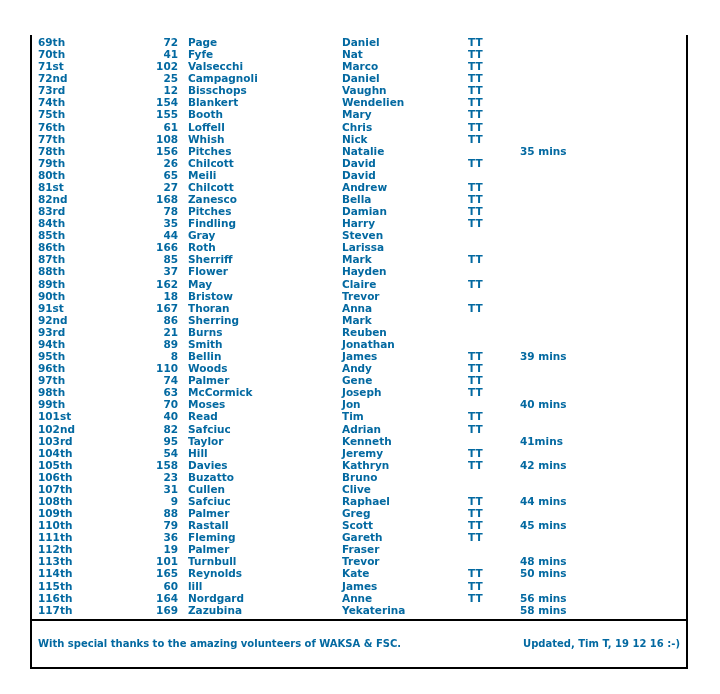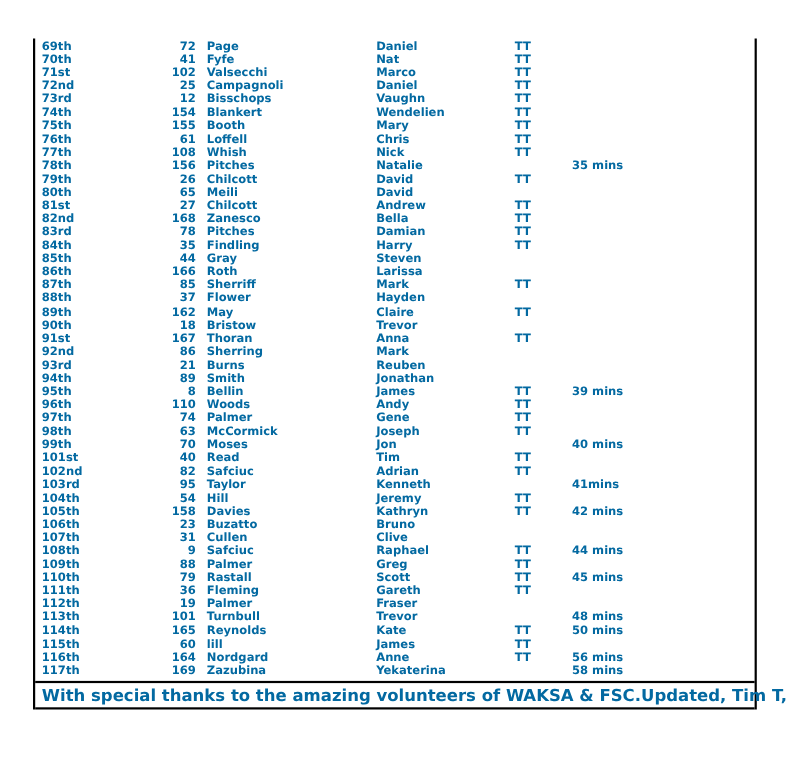--- a/index.html
+++ b/index.html
@@ -41,22 +41,22 @@
   .cell { overflow: visible; }
   .cell.num { text-align: right; }
   .footer-row {
     margin-top: 3px;
     border-top: 2px solid #000000;
     border-bottom: 2px solid #000000;
     height: 22px;
     display: flex;
     justify-content: space-between;
     align-items: center;
-    padding: 0 6px;
-    font-size: 15px;
+    padding: 12px 6px;
+    font-size: 10px;
     font-weight: bold;
     white-space: nowrap;
   }
 </style>
 </head>
 <body>
 
 <div class="page">
   <div class="table-box">
     <div class="rows-container" id="rowsContainer">

